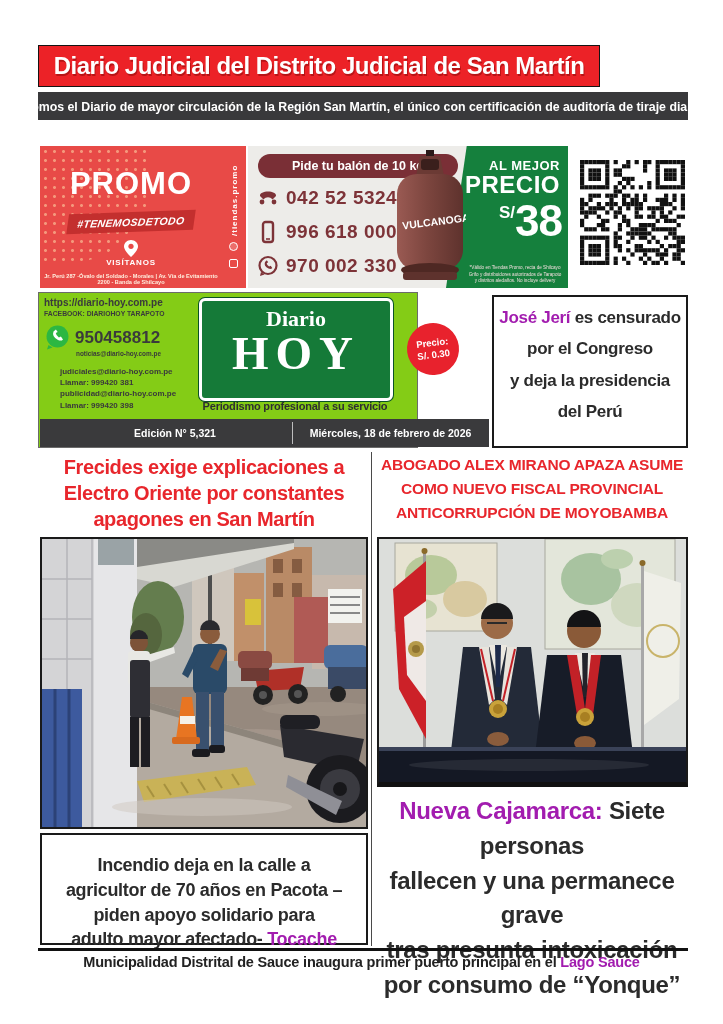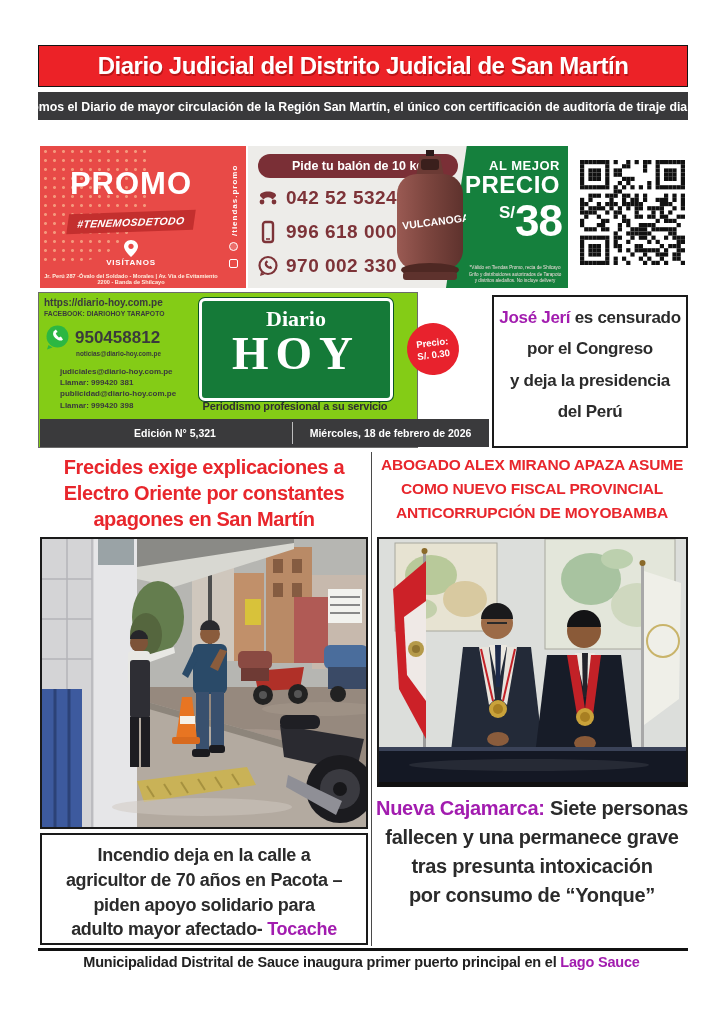--- a/index.html
+++ b/index.html
@@ -1,21 +1,21 @@
 <!DOCTYPE html>
 <html><head>
 <meta charset="utf-8">
 <style>
   html,body{margin:0;padding:0;background:#e9e9e9;}
   .page{position:relative;width:723px;height:1024px;background:#ffffff;margin:0 auto;
         font-family:"Liberation Sans",sans-serif;overflow:hidden;}
   .abs{position:absolute;box-sizing:border-box;}
 
   
-  .banner-red{left:38px;top:45px;width:650px;height:42px;background:#ec2227;border:1px solid #141414;
+  .banner-red{left:38px;top:45px;width:562px;height:42px;background:#ec2227;border:1px solid #141414;
     color:#fff;font-weight:800;font-size:24px;letter-spacing:-.5px;display:flex;align-items:center;justify-content:center;
     text-shadow:1px 2px 0 rgba(140,10,10,.55);white-space:nowrap;}
   .banner-dark{left:38px;top:92px;width:650px;height:28px;background:#39393b;color:#fff;
     display:flex;align-items:center;justify-content:center;overflow:hidden;}
   .banner-dark span{font-weight:700;font-size:13px;white-space:nowrap;transform:scaleX(.95);}
 
   
   .promo{left:40px;top:146px;width:206px;height:142px;background:#e84a47;color:#fff;overflow:hidden;}
   .promo-dots{position:absolute;left:-8px;top:-8px;width:120px;height:125px;opacity:.55;
     background-image:radial-gradient(circle,#ffd9a8 1.2px,transparent 1.7px);background-size:9px 9px;
@@ -83,26 +83,26 @@
     text-align:center;font-size:17px;font-weight:800;line-height:1.85;letter-spacing:-.3px;color:#2b2b2b;padding-top:5px;}
   .red{color:#a21caf;}
 
   
   .divider-v{left:371px;top:452px;width:1px;height:494px;background:#4a4a4a;}
   .hl-left{left:40px;top:454px;width:328px;text-align:center;color:#e8262c;
     font-size:20px;font-weight:900;line-height:1.3;letter-spacing:-.4px;}
   .photo{border:2px solid #1a1a1a;}
   .photo-left{left:40px;top:537px;width:328px;height:292px;}
   .box-incendio{left:40px;top:833px;width:328px;height:112px;border:2px solid #1a1a1a;background:#fff;
-    text-align:center;font-size:18px;font-weight:800;line-height:1.38;letter-spacing:-.3px;color:#2b2b2b;padding-top:8px;}
+    text-align:center;font-size:18px;font-weight:800;line-height:1.38;letter-spacing:-.3px;color:#2b2b2b;padding-top:18px;}
   .hl-right{left:376px;top:453px;width:312px;text-align:center;color:#e8262c;
     font-size:15.5px;font-weight:900;line-height:1.55;letter-spacing:-.2px;}
   .photo-right{left:377px;top:537px;width:311px;height:250px;border-bottom:5px solid #111;}
   .box-cajamarca{left:374px;top:794px;width:316px;text-align:center;
-    font-size:20px;font-weight:800;line-height:1.45;letter-spacing:-.3px;color:#2b2b2b;}
+    font-size:24px;font-weight:800;line-height:1.45;letter-spacing:-.3px;color:#2b2b2b;}
   .rule-bottom{left:38px;top:948px;width:650px;height:3px;background:#111;}
   .hl-bottom{left:30px;top:954px;width:663px;text-align:center;font-size:14.5px;font-weight:900;
     letter-spacing:-.2px;color:#222;white-space:nowrap;}
   svg{display:block;}
 </style>
 </head>
 <body>
 
 <div class="page">
 

